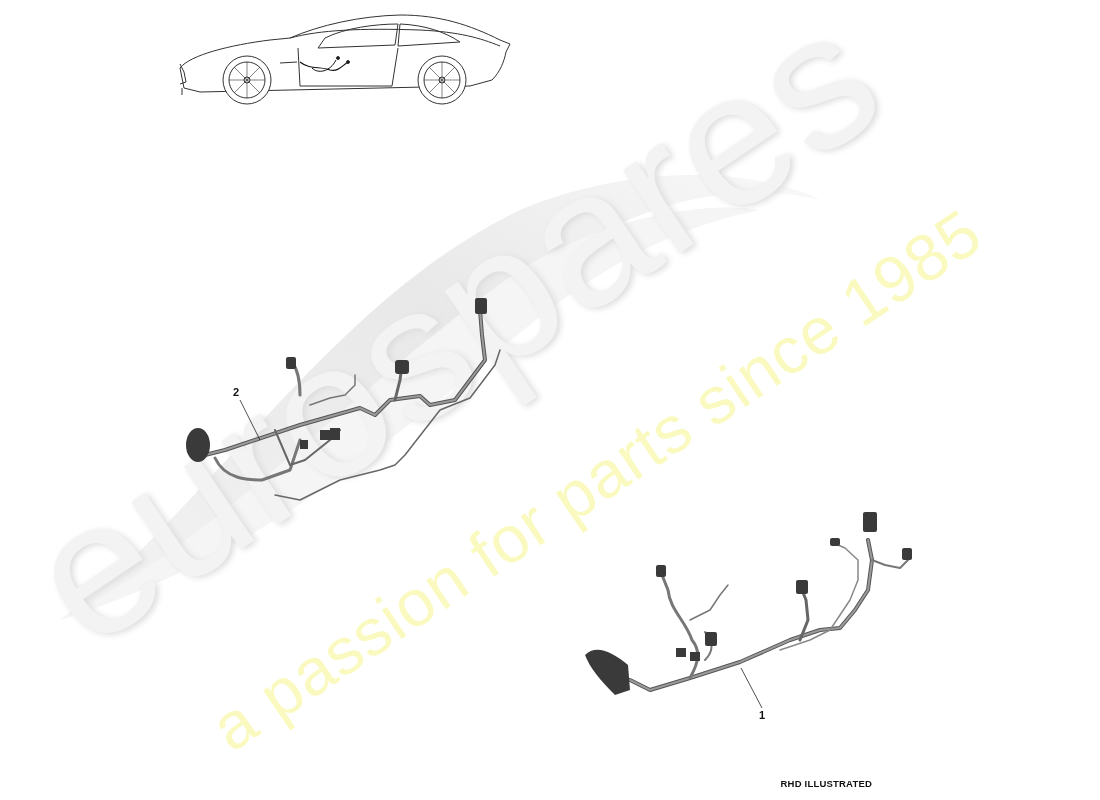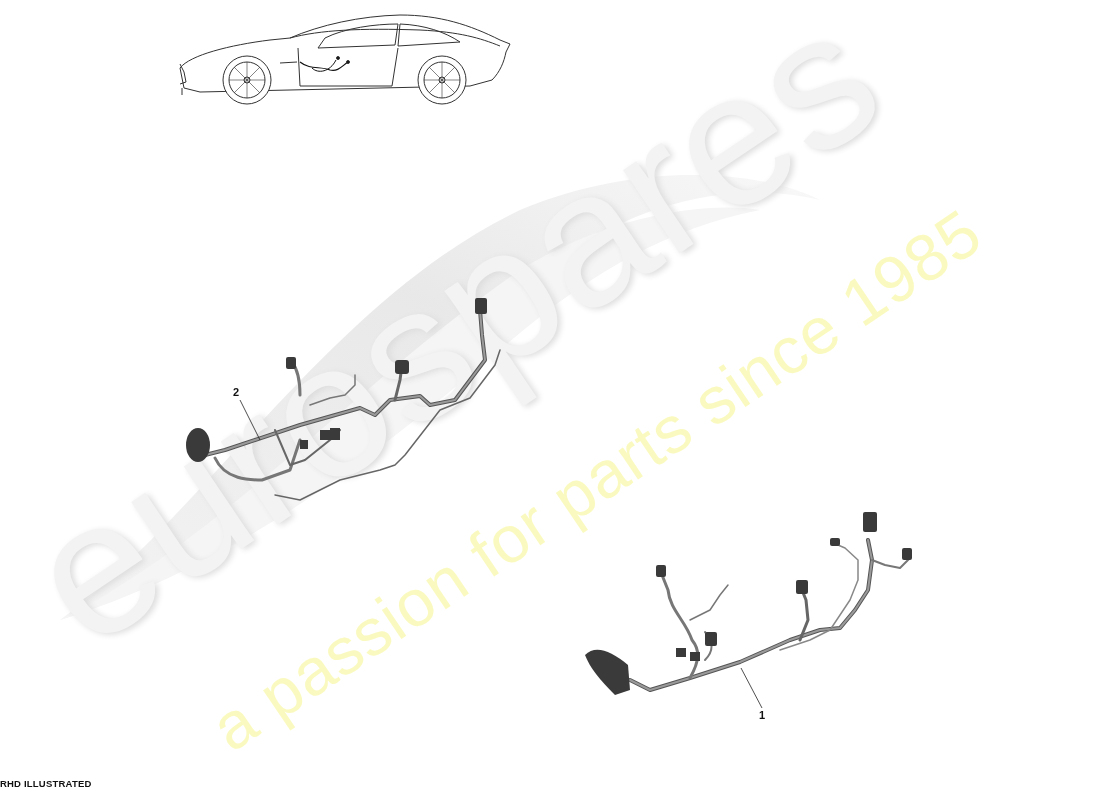--- a/index.html
+++ b/index.html
@@ -3,21 +3,21 @@
 <meta charset="utf-8">
 <style>
   html,body{margin:0;padding:0;background:#ffffff;}
   body{width:1100px;height:800px;position:relative;overflow:hidden;font-family:"Liberation Sans",sans-serif;}
   .layer{position:absolute;left:0;top:0;width:1100px;height:800px;}
   .wm-text{position:absolute;font-family:"Liberation Sans",sans-serif;white-space:nowrap;transform-origin:left bottom;}
   .wm-brand{left:112px;top:470px;font-size:190px;font-weight:400;color:transparent;-webkit-text-stroke:0px;
     color:#f3f3f3;text-shadow:2px 3px 6px #dcdcdc;transform:rotate(-34deg);letter-spacing:2px;}
   .wm-tag{left:240px;top:690px;font-size:66px;color:#fafac0;transform:rotate(-34deg);letter-spacing:1px;}
   .label{position:absolute;font-size:11px;font-weight:bold;color:#111;}
-  .footer{position:absolute;left:0;width:872px;top:778px;text-align:left;font-size:9.5px;font-weight:bold;color:#111;letter-spacing:0.2px;}
+  .footer{position:absolute;left:0;width:872px;top:778px;text-align:right;font-size:9.5px;font-weight:bold;color:#111;letter-spacing:0.2px;}
 </style>
 </head>
 <body>
 
 <svg class="layer" viewBox="0 0 1100 800">
   <defs>
     <linearGradient id="sw" x1="0" y1="1" x2="1" y2="0">
       <stop offset="0" stop-color="#f2f2f2"></stop>
       <stop offset="0.6" stop-color="#e6e6e6"></stop>
       <stop offset="1" stop-color="#f8f8f8"></stop>

